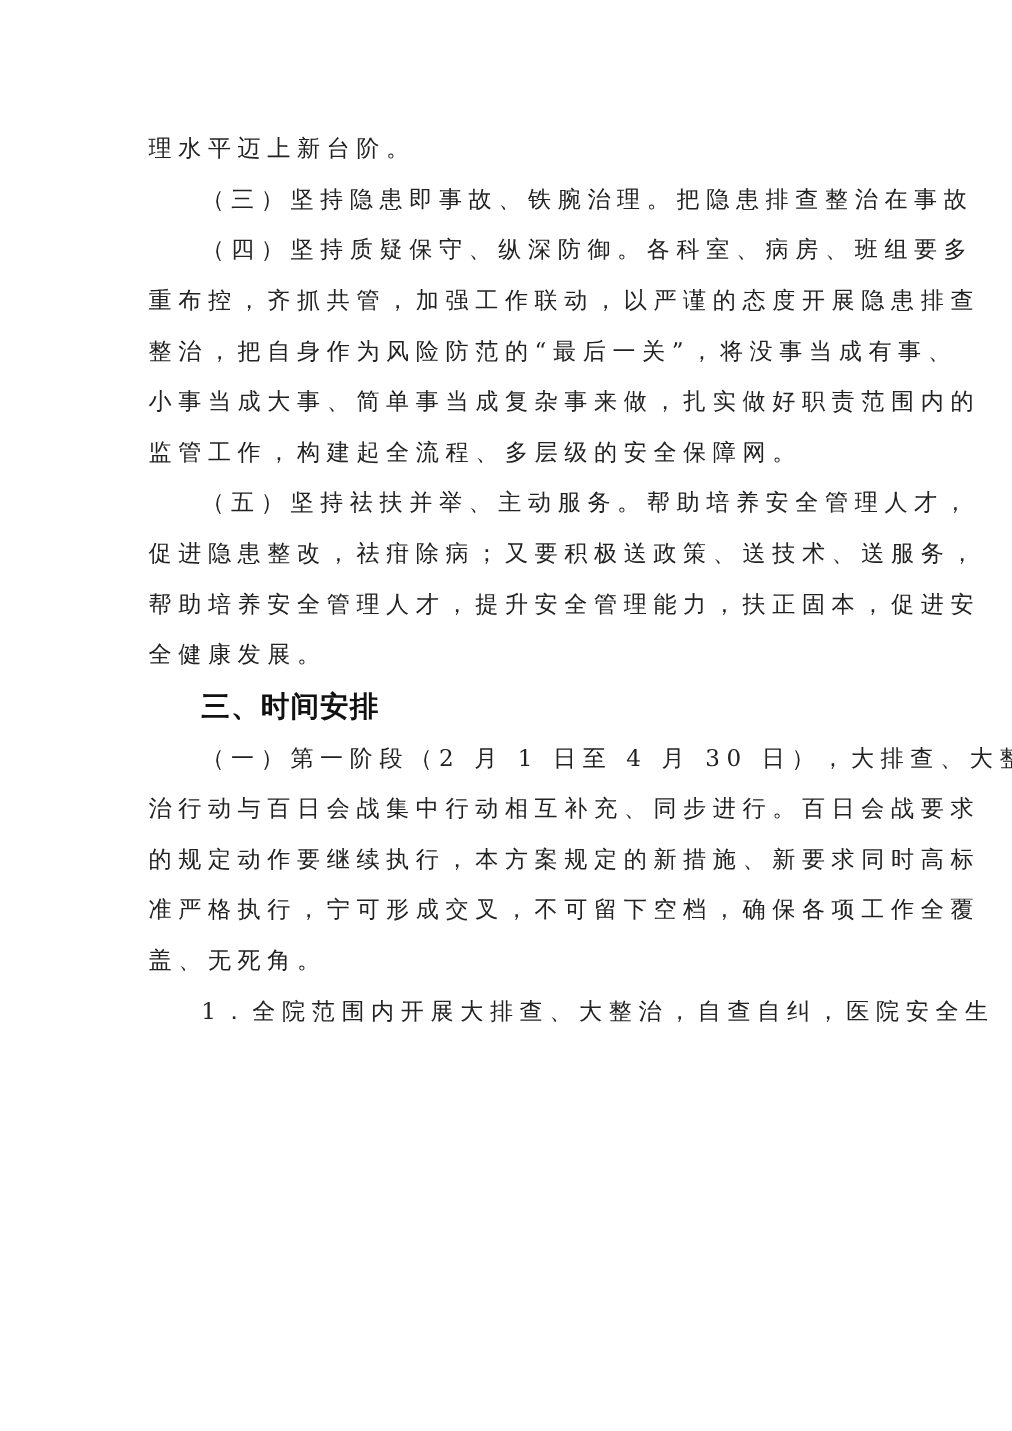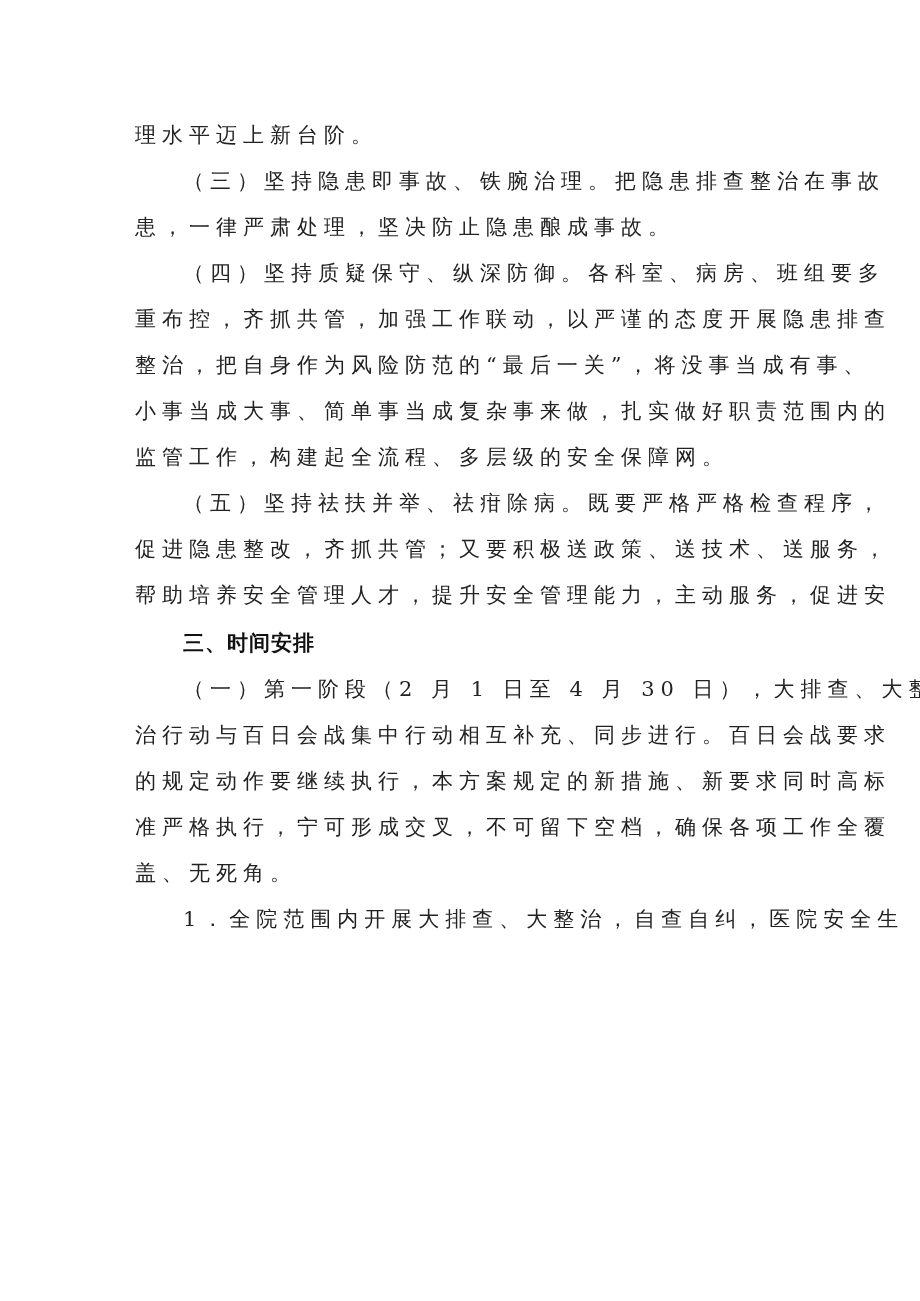--- a/index.html
+++ b/index.html
@@ -35,21 +35,21 @@
   }
   .para {
     margin: 0;
     padding: 0;
     text-align: justify;
     text-align-last: left;
   }
   .heading {
     font-family: "DejaVu Sans", "Liberation Sans", sans-serif;
     font-weight: bold;
-    font-size: 21px;
+    font-size: 26px;
     letter-spacing: 1px;
     line-height: 46px;
     padding-left: 48px;
     color: #111;
     margin-top: 2px;
   }
   .line {
     display: block;
     white-space: nowrap;
   }
@@ -59,35 +59,35 @@
 
 <div class="page">
   <div class="body-text">
 
     <p class="para">
       <span class="line">理水平迈上新台阶。</span>
     </p>
 
     <p class="para">
       <span class="line" style="padding-left:48px">（三）坚持隐患即事故、铁腕治理。把隐患排查整治在事故</span>
-      <span class="line">患，一律严肃处理，坚决防止隐患酿成事故。</span>
     </p>
 
     <p class="para">
       <span class="line" style="padding-left:48px">（四）坚持质疑保守、纵深防御。各科室、病房、班组要多</span>
       <span class="line">重布控，齐抓共管，加强工作联动，以严谨的态度开展隐患排查</span>
       <span class="line">整治，把自身作为风险防范的“最后一关”，将没事当成有事、</span>
       <span class="line">小事当成大事、简单事当成复杂事来做，扎实做好职责范围内的</span>
       <span class="line">监管工作，构建起全流程、多层级的安全保障网。</span>
     </p>
 
     <p class="para">
-      <span class="line" style="padding-left:48px">（五）坚持祛扶并举、祛疳除病。既要严格严格检查程序，</span>
-      <span class="line">促进隐患整改，齐抓共管；又要积极送政策、送技术、送服务，</span>
-      <span class="line">帮助培养安全管理人才，提升安全管理能力，主动服务，促进安</span>
+      <span class="line" style="padding-left:48px">（五）坚持祛扶并举、主动服务。帮助培养安全管理人才，</span>
+      <span class="line">促进隐患整改，祛疳除病；又要积极送政策、送技术、送服务，</span>
+      <span class="line">帮助培养安全管理人才，提升安全管理能力，扶正固本，促进安</span>
+      <span class="line">全健康发展。</span>
     </p>
 
     <div class="heading">三、时间安排</div>
 
 
     <p class="para">
       <span class="line" style="padding-left:48px">（一）第一阶段（2 月 1 日至 4 月 30 日），大排查、大整</span>
       <span class="line">治行动与百日会战集中行动相互补充、同步进行。百日会战要求</span>
       <span class="line">的规定动作要继续执行，本方案规定的新措施、新要求同时高标</span>
       <span class="line">准严格执行，宁可形成交叉，不可留下空档，确保各项工作全覆</span>

